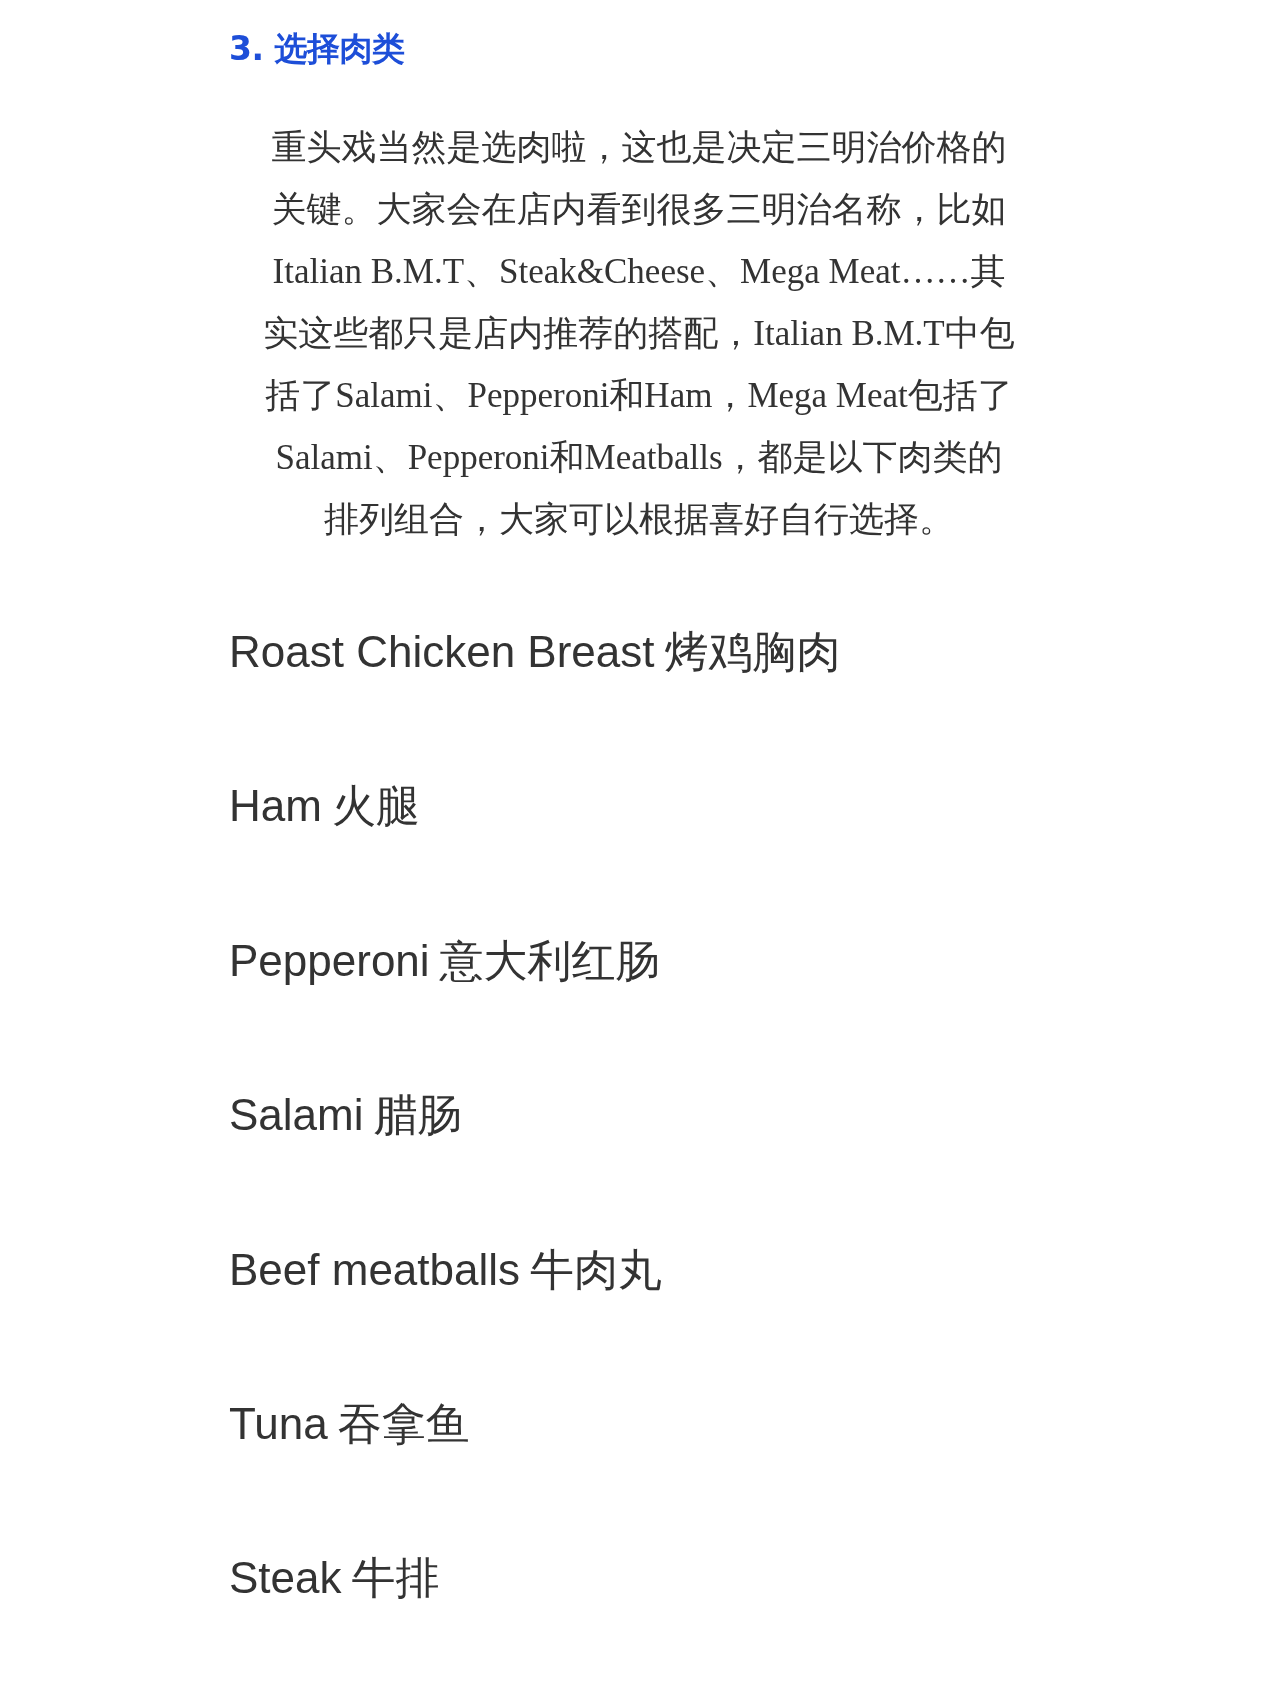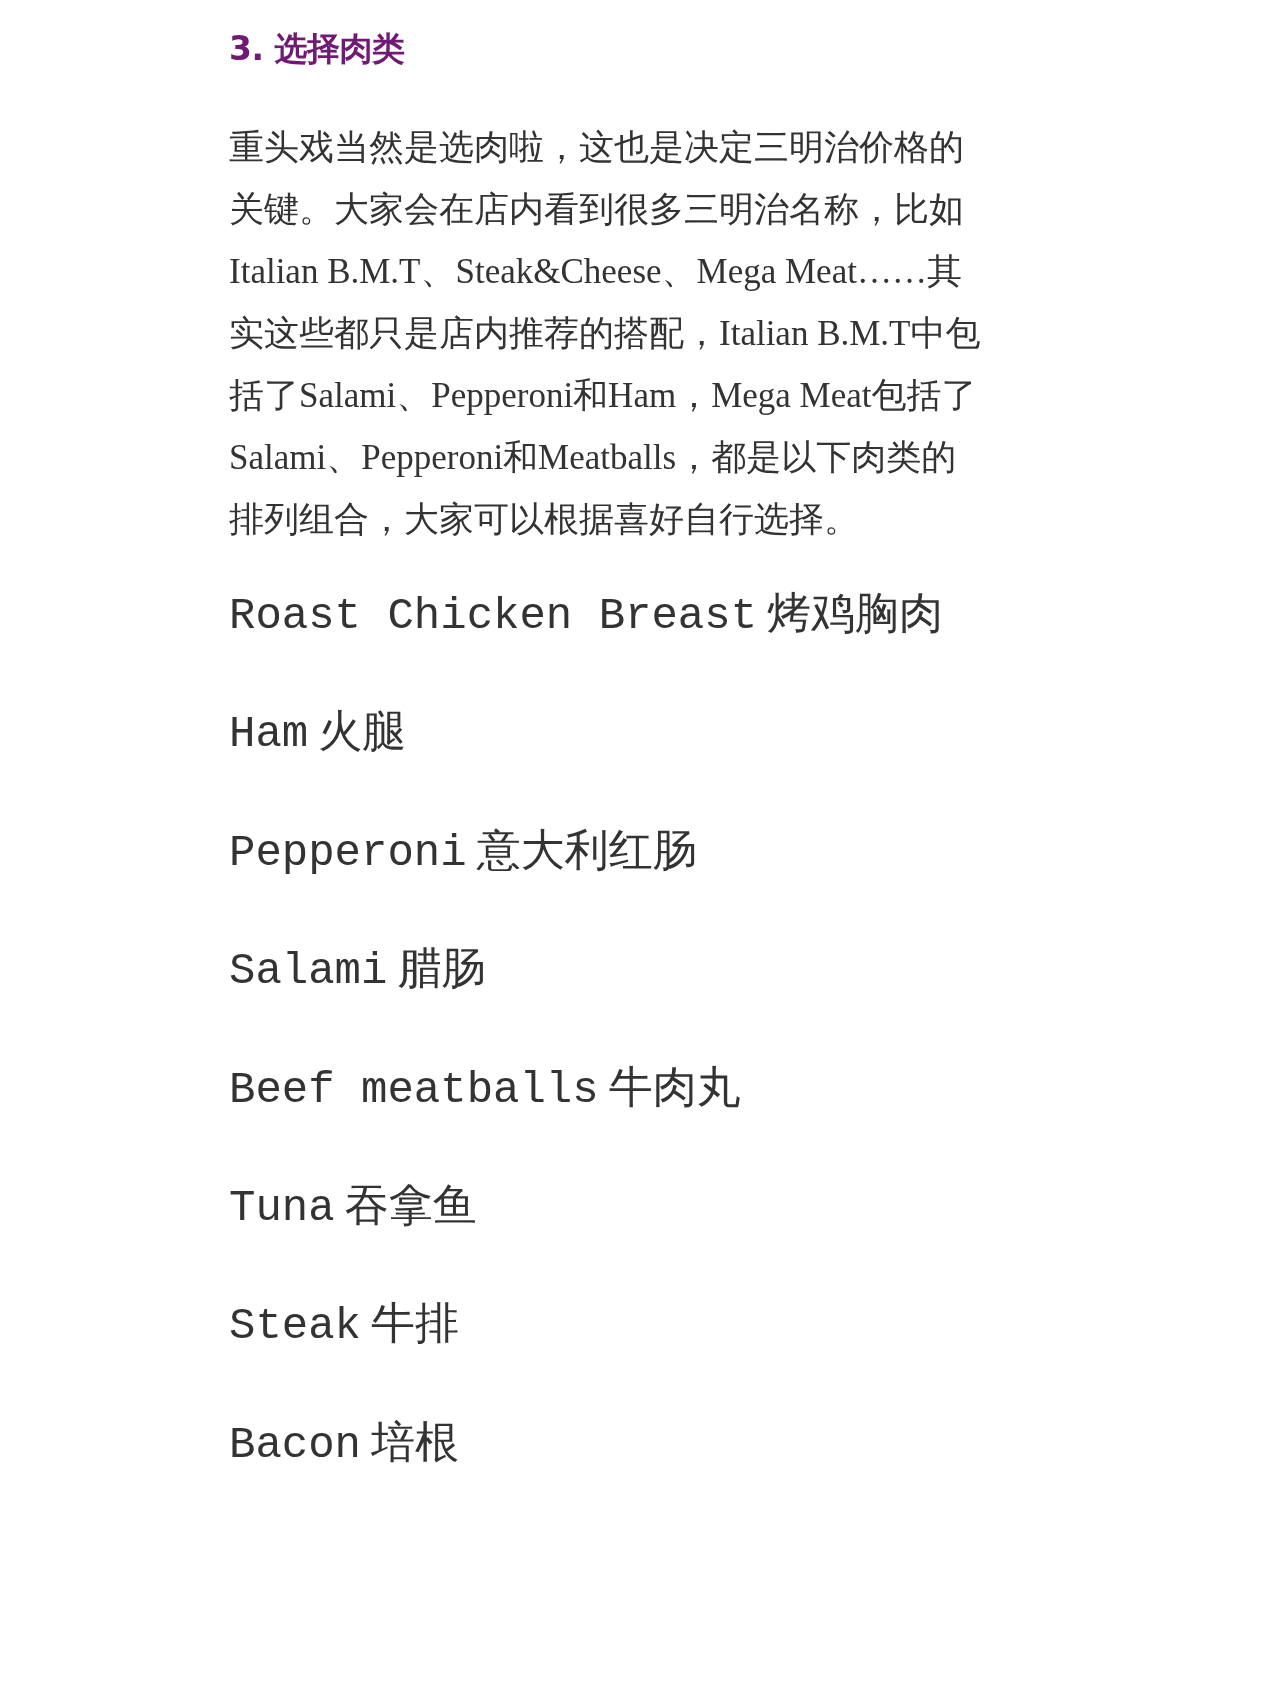--- a/index.html
+++ b/index.html
@@ -23,53 +23,55 @@
     .heading {
       position: absolute;
       left: 0;
       top: 26px;
       margin: 0;
       font-family: "DejaVu Sans", sans-serif;
       font-weight: bold;
       font-size: 33px;
       line-height: 46px;
       letter-spacing: -0.5px;
-      color: #701a75;
+      color: #1d4ed8;
       white-space: nowrap;
     }
     .intro {
       position: absolute;
       left: 0;
       top: 117px;
       width: 820px;
       margin: 0;
       font-family: "Liberation Serif", "DejaVu Serif", serif;
       font-size: 35px;
       line-height: 62px;
       color: #333333;
     }
     .intro .line {
       display: block;
       white-space: nowrap;
+      text-align: center;
     }
     .meat-list {
       position: absolute;
       left: 0;
       top: 586px;
       margin: 0;
       padding: 0;
       list-style: none;
     }
     .meat-item {
       height: 118.4px;
-      font-family: Liberation Mono, monospace;
+      font-family: Liberation Sans, sans-serif;
       font-size: 44px;
       line-height: 60px;
       color: #333333;
       white-space: nowrap;
+      margin-top: 36px;
     }
     .meat-item .en { }
     .meat-item .zh { margin-left: 10px; }
   </style>
 </head>
 <body>
 
 <div class="page">
   <h3 class="heading">3. 选择肉类</h3>
 

